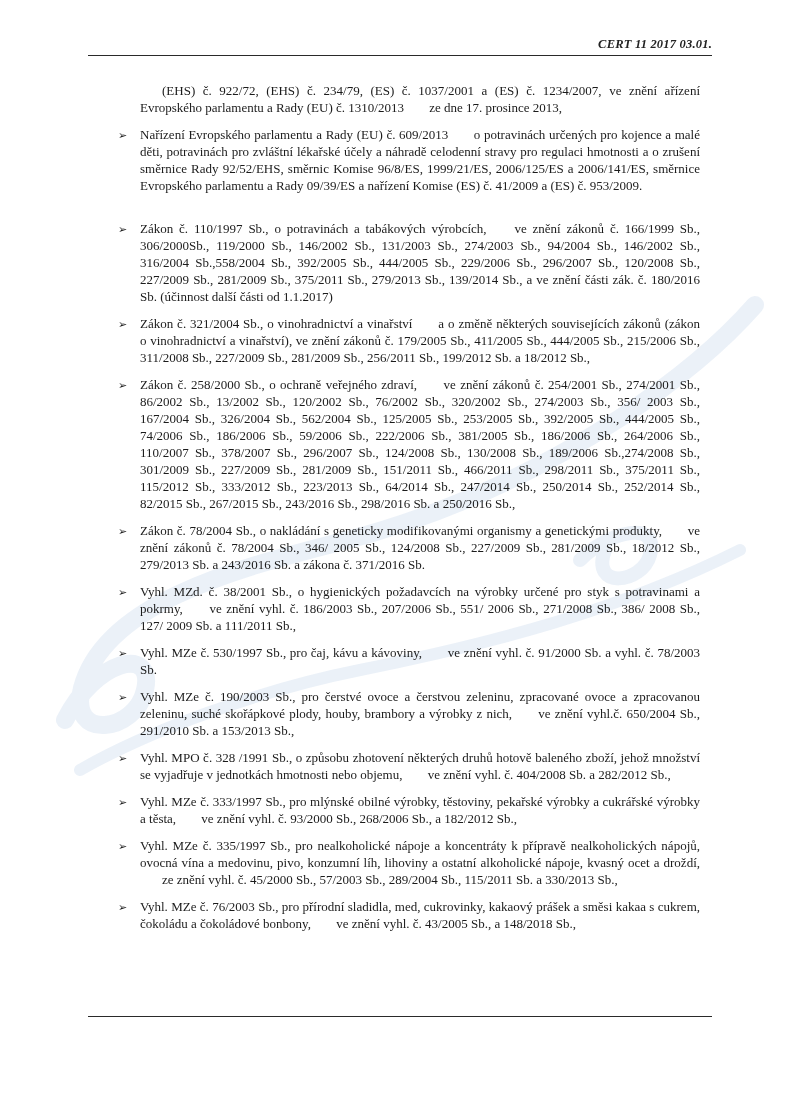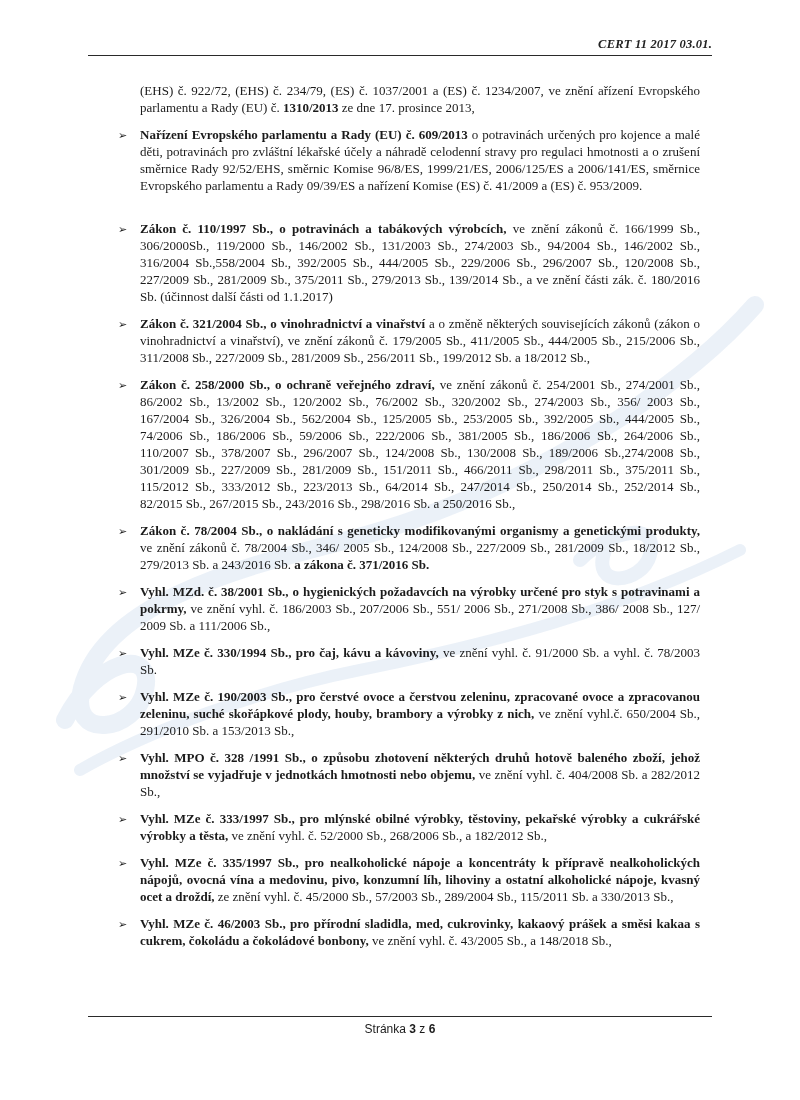--- a/index.html
+++ b/index.html
@@ -69,22 +69,22 @@
     margin-top: 26px;
   }
   .bullet {
     position: absolute;
     left: 0;
     top: 1px;
     font-size: 11px;
     color: #1b1b1b;
     font-family: "DejaVu Sans", sans-serif;
   }
-  .b { font-weight: bold; }
-  .r { font-weight: normal; }
+  .b { font-weight: normal; }
+  .r { font-weight: normal; margin-left: 22px; }
   
   .footer {
     position: absolute;
     left: 88px;
     top: 1016px;
     width: 624px;
     z-index: 1;
   }
   .footer-rule {
     border-top: 1.4px solid #2a2a2a;
@@ -119,32 +119,26 @@
     </svg>
   </div>
 
   <div class="content">
       <div class="block"><span class="body"><span class="r">(EHS) č. 922/72, (EHS) č. 234/79, (ES) č. 1037/2001 a (ES) č. 1234/2007, ve znění ařízení Evropského parlamentu a Rady (EU) č. </span><span class="b">1310/2013</span><span class="r"> ze dne 17. prosince 2013,</span></span></div>
       <div class="block"><span class="bullet">➢</span><span class="body"><span class="b">Nařízení Evropského parlamentu a Rady (EU) č. 609/2013</span><span class="r"> o potravinách určených pro kojence a malé děti, potravinách pro zvláštní lékařské účely a náhradě celodenní stravy pro regulaci hmotnosti a o zrušení směrnice Rady 92/52/EHS, směrnic Komise 96/8/ES, 1999/21/ES, 2006/125/ES a 2006/141/ES, směrnice Evropského parlamentu a Rady 09/39/ES a nařízení Komise (ES) č. 41/2009 a (ES) č. 953/2009.</span></span></div>
       <div class="block gap"><span class="bullet">➢</span><span class="body"><span class="b">Zákon č. 110/1997 Sb., o potravinách a tabákových výrobcích,</span><span class="r"> ve znění zákonů č. 166/1999 Sb., 306/2000Sb., 119/2000 Sb., 146/2002 Sb., 131/2003 Sb., 274/2003 Sb., 94/2004 Sb., 146/2002 Sb., 316/2004 Sb.,558/2004 Sb., 392/2005 Sb., 444/2005 Sb., 229/2006 Sb., 296/2007 Sb., 120/2008 Sb., 227/2009 Sb., 281/2009 Sb., 375/2011 Sb., 279/2013 Sb., 139/2014 Sb., a ve znění části zák. č. 180/2016 Sb. (účinnost další části od 1.1.2017)</span></span></div>
       <div class="block"><span class="bullet">➢</span><span class="body"><span class="b">Zákon č. 321/2004 Sb., o vinohradnictví a vinařství</span><span class="r"> a o změně některých souvisejících zákonů (zákon o vinohradnictví a vinařství), ve znění zákonů č. 179/2005 Sb., 411/2005 Sb., 444/2005 Sb., 215/2006 Sb., 311/2008 Sb., 227/2009 Sb., 281/2009 Sb., 256/2011 Sb., 199/2012 Sb. a 18/2012 Sb.,</span></span></div>
       <div class="block"><span class="bullet">➢</span><span class="body"><span class="b">Zákon č. 258/2000 Sb., o ochraně veřejného zdraví,</span><span class="r"> ve znění zákonů č. 254/2001 Sb., 274/2001 Sb., 86/2002 Sb., 13/2002 Sb., 120/2002 Sb., 76/2002 Sb., 320/2002 Sb., 274/2003 Sb., 356/ 2003 Sb., 167/2004 Sb., 326/2004 Sb., 562/2004 Sb., 125/2005 Sb., 253/2005 Sb., 392/2005 Sb., 444/2005 Sb., 74/2006 Sb., 186/2006 Sb., 59/2006 Sb., 222/2006 Sb., 381/2005 Sb., 186/2006 Sb., 264/2006 Sb., 110/2007 Sb., 378/2007 Sb., 296/2007 Sb., 124/2008 Sb., 130/2008 Sb., 189/2006 Sb.,274/2008 Sb., 301/2009 Sb., 227/2009 Sb., 281/2009 Sb., 151/2011 Sb., 466/2011 Sb., 298/2011 Sb., 375/2011 Sb., 115/2012 Sb., 333/2012 Sb., 223/2013 Sb., 64/2014 Sb., 247/2014 Sb., 250/2014 Sb., 252/2014 Sb., 82/2015 Sb., 267/2015 Sb., 243/2016 Sb., 298/2016 Sb. a 250/2016 Sb.,</span></span></div>
       <div class="block"><span class="bullet">➢</span><span class="body"><span class="b">Zákon č. 78/2004 Sb., o nakládání s geneticky modifikovanými organismy a genetickými produkty,</span><span class="r"> ve znění zákonů č. 78/2004 Sb., 346/ 2005 Sb., 124/2008 Sb., 227/2009 Sb., 281/2009 Sb., 18/2012 Sb., 279/2013 Sb. a 243/2016 Sb. </span><span class="b">a zákona č. 371/2016 Sb.</span></span></div>
-      <div class="block"><span class="bullet">➢</span><span class="body"><span class="b">Vyhl. MZd. č. 38/2001 Sb., o hygienických požadavcích na výrobky určené pro styk s potravinami a pokrmy,</span><span class="r"> ve znění vyhl. č. 186/2003 Sb., 207/2006 Sb., 551/ 2006 Sb., 271/2008 Sb., 386/ 2008 Sb., 127/ 2009 Sb. a 111/2006 Sb.,</span></span></div>
-      <div class="block"><span class="bullet">➢</span><span class="body"><span class="b">Vyhl. MZe č. 330/1994 Sb., pro čaj, kávu a kávoviny,</span><span class="r"> ve znění vyhl. č. 91/2000 Sb. a vyhl. č. 78/2003 Sb.</span></span></div>
+      <div class="block"><span class="bullet">➢</span><span class="body"><span class="b">Vyhl. MZd. č. 38/2001 Sb., o hygienických požadavcích na výrobky určené pro styk s potravinami a pokrmy,</span><span class="r"> ve znění vyhl. č. 186/2003 Sb., 207/2006 Sb., 551/ 2006 Sb., 271/2008 Sb., 386/ 2008 Sb., 127/ 2009 Sb. a 111/2011 Sb.,</span></span></div>
+      <div class="block"><span class="bullet">➢</span><span class="body"><span class="b">Vyhl. MZe č. 530/1997 Sb., pro čaj, kávu a kávoviny,</span><span class="r"> ve znění vyhl. č. 91/2000 Sb. a vyhl. č. 78/2003 Sb.</span></span></div>
       <div class="block"><span class="bullet">➢</span><span class="body"><span class="b">Vyhl. MZe č. 190/2003 Sb., pro čerstvé ovoce a čerstvou zeleninu, zpracované ovoce a zpracovanou zeleninu, suché skořápkové plody, houby, brambory a výrobky z nich,</span><span class="r"> ve znění vyhl.č. 650/2004 Sb., 291/2010 Sb. a 153/2013 Sb.,</span></span></div>
       <div class="block"><span class="bullet">➢</span><span class="body"><span class="b">Vyhl. MPO č. 328 /1991 Sb., o způsobu zhotovení některých druhů hotově baleného zboží, jehož množství se vyjadřuje v jednotkách hmotnosti nebo objemu,</span><span class="r"> ve znění vyhl. č. 404/2008 Sb. a 282/2012 Sb.,</span></span></div>
-      <div class="block"><span class="bullet">➢</span><span class="body"><span class="b">Vyhl. MZe č. 333/1997 Sb., pro mlýnské obilné výrobky, těstoviny, pekařské výrobky a cukrářské výrobky a těsta,</span><span class="r"> ve znění vyhl. č. 52/2000 Sb., 268/2006 Sb., a 182/2012 Sb.,</span></span></div>
+      <div class="block"><span class="bullet">➢</span><span class="body"><span class="b">Vyhl. MZe č. 333/1997 Sb., pro mlýnské obilné výrobky, těstoviny, pekařské výrobky a cukrářské výrobky a těsta,</span><span class="r"> ve znění vyhl. č. 93/2000 Sb., 268/2006 Sb., a 182/2012 Sb.,</span></span></div>
       <div class="block"><span class="bullet">➢</span><span class="body"><span class="b">Vyhl. MZe č. 335/1997 Sb., pro nealkoholické nápoje a koncentráty k přípravě nealkoholických nápojů, ovocná vína a medovinu, pivo, konzumní líh, lihoviny a ostatní alkoholické nápoje, kvasný ocet a droždí,</span><span class="r"> ze znění vyhl. č. 45/2000 Sb., 57/2003 Sb., 289/2004 Sb., 115/2011 Sb. a 330/2013 Sb.,</span></span></div>
-      <div class="block"><span class="bullet">➢</span><span class="body"><span class="b">Vyhl. MZe č. 46/2003 Sb., pro přírodní sladidla, med, cukrovinky, kakaový prášek a směsi kakaa s cukrem, čokoládu a čokoládové bonbony,</span><span class="r"> ve znění vyhl. č. 43/2005 Sb., a 148/2018 Sb.,</span></span></div>
+      <div class="block"><span class="bullet">➢</span><span class="body"><span class="b">Vyhl. MZe č. 76/2003 Sb., pro přírodní sladidla, med, cukrovinky, kakaový prášek a směsi kakaa s cukrem, čokoládu a čokoládové bonbony,</span><span class="r"> ve znění vyhl. č. 43/2005 Sb., a 148/2018 Sb.,</span></span></div>
     </div>
 
   <div class="footer">
     <div class="footer-rule"></div>
-    <div class="footer-text">
-      <span>Stránka</span>
-      <span class="b">3</span>
-      <span>z</span>
-      <span class="b">6</span>
-    </div>
   </div>
 
 </div>
 
 </body></html>

